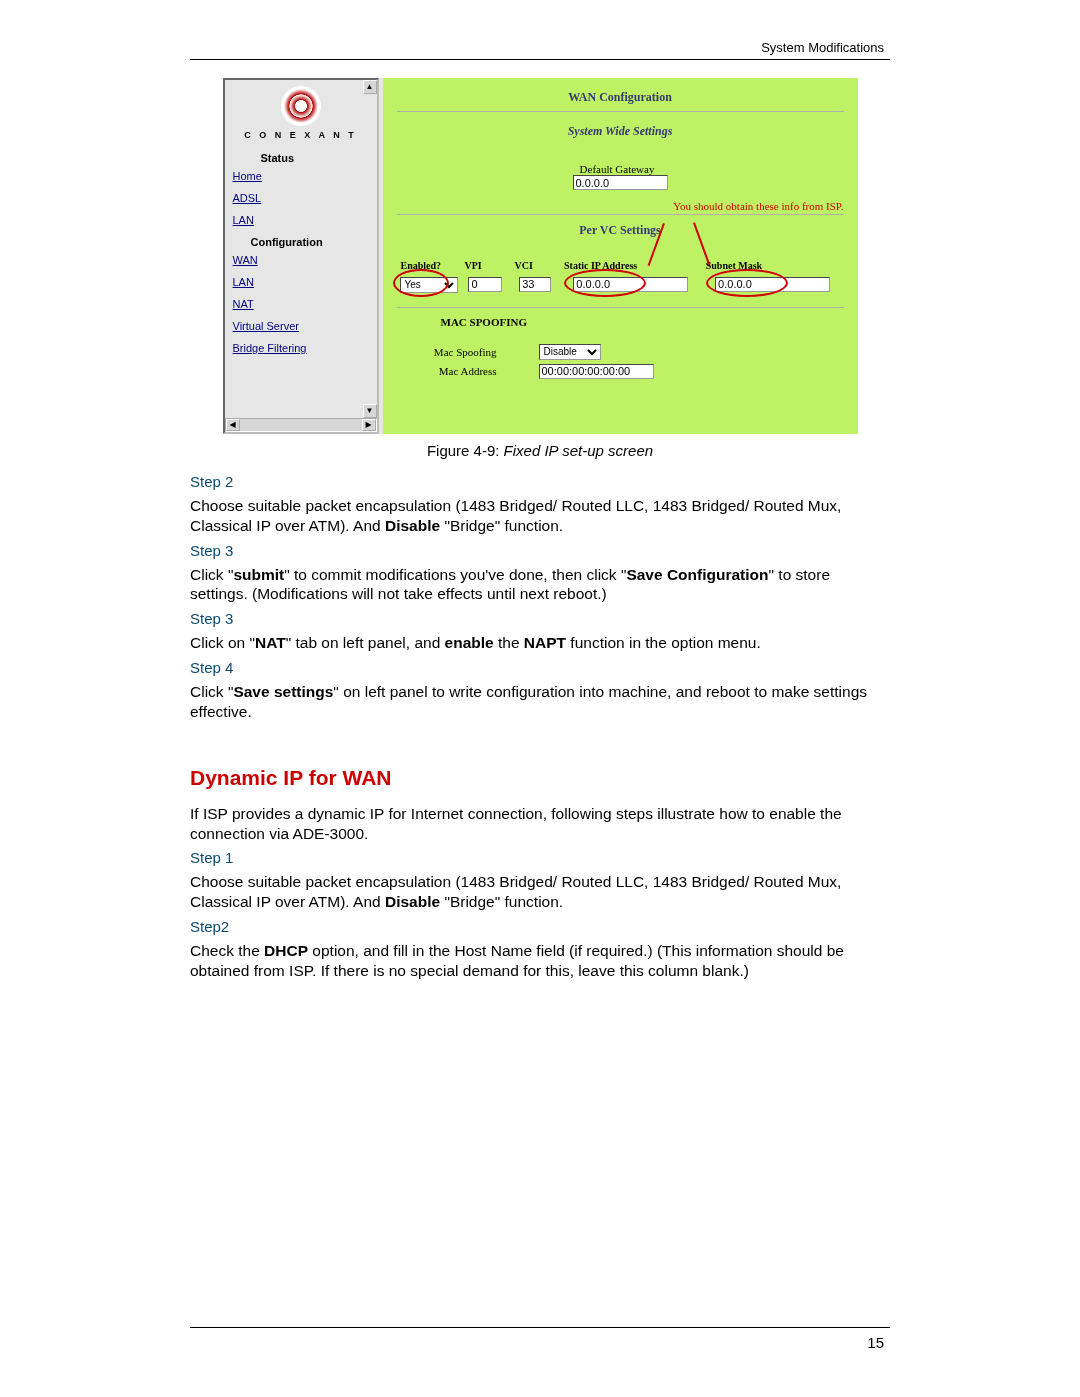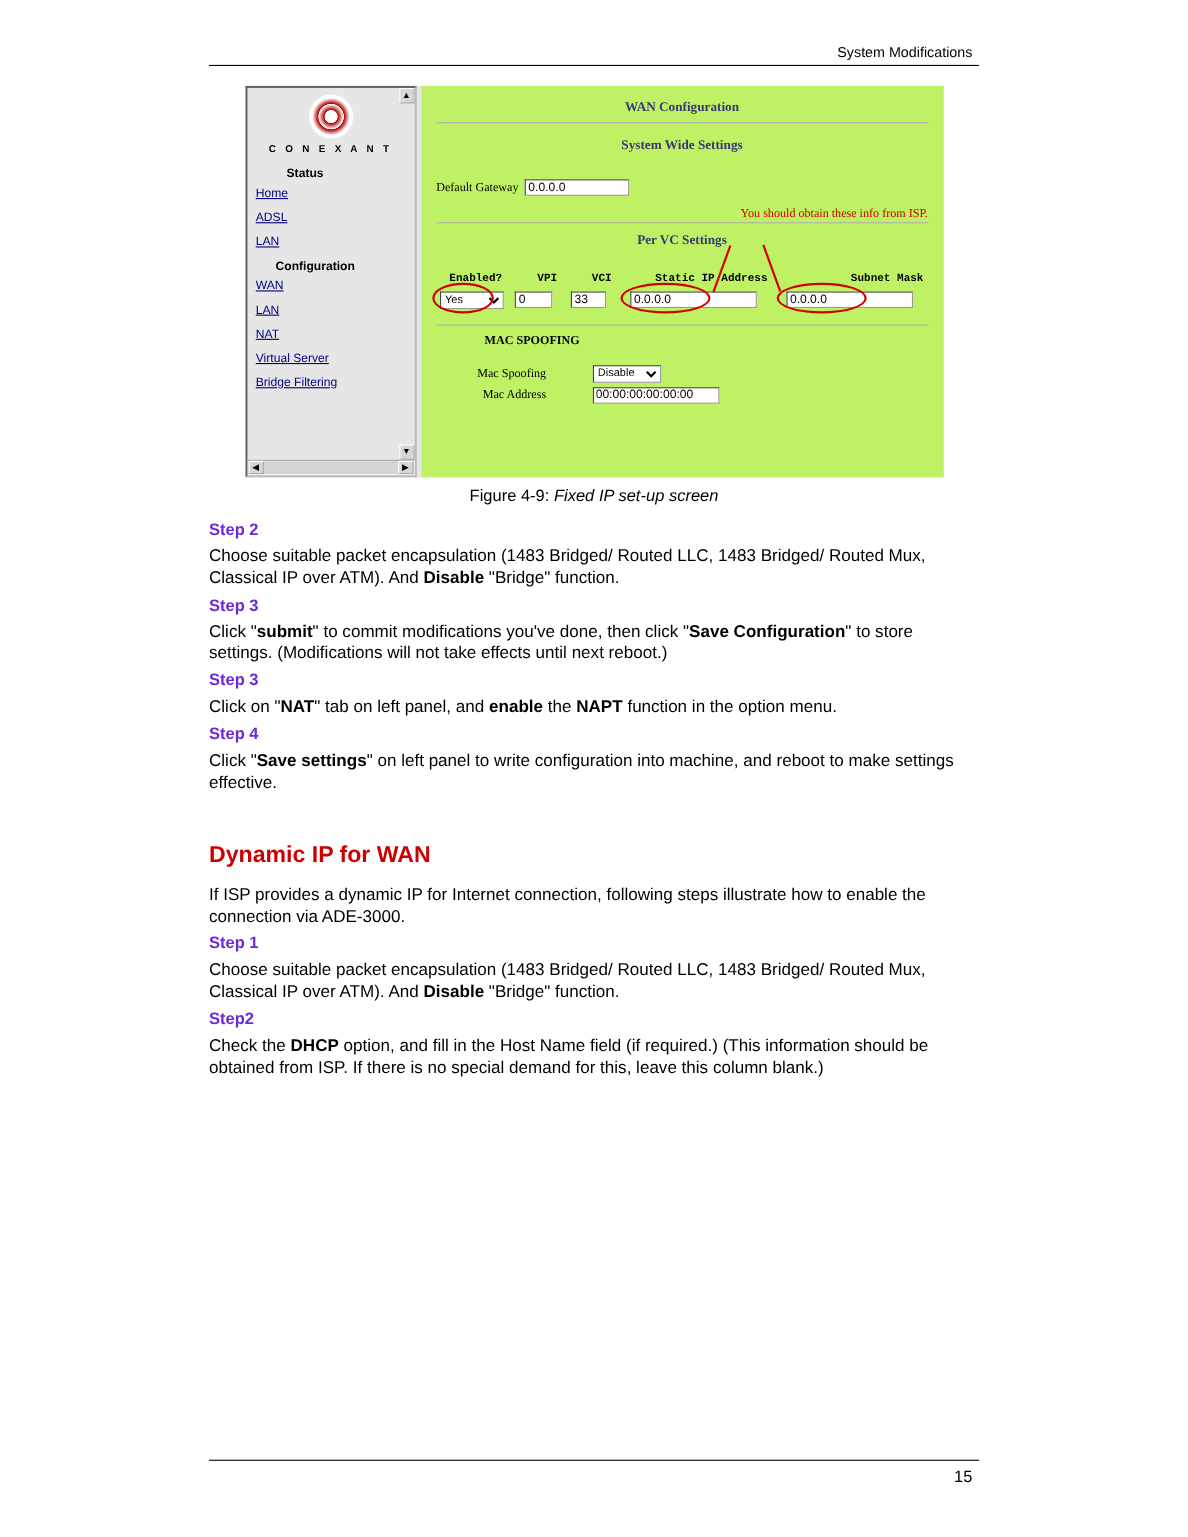--- a/index.html
+++ b/index.html
@@ -171,22 +171,21 @@
   }
   table.vctbl {
     border-collapse: collapse;
     width: 100%;
     margin-top: 4px;
   }
   table.vctbl th {
     font-size: 10px;
     font-weight: bold;
     padding: 2px 4px;
-    text-align: right;
-    font-family: Liberation Mono, monospace;
+    text-align: left;
   }
   table.vctbl td {
     padding: 2px 3px;
     text-align: center;
     position: relative;
   }
   .sel {
     border: 1px inset #999;
     font-size: 10px;
     background: #fff;
@@ -206,22 +205,22 @@
 
   
   .caption {
     text-align: center;
     font-size: 15px;
     font-style: normal;
     margin: 8px 0 14px 0;
   }
   .caption .italic { font-style: italic; }
   .step {
-    color: #6d28d9;
-    font-weight: bold;
+    color: #0c4a6e;
+    font-weight: normal;
     font-size: 15px;
     margin: 6px 0 6px 0;
   }
   .para {
     font-size: 15.5px;
     line-height: 1.28;
     color: #000;
     margin: 2px 0 6px 0;
   }
   .h2 {
@@ -258,23 +257,23 @@
       <div class="scroll-down">▼</div>
       <div class="hscroll">
         <div class="arrow-left">◀</div>
         <div class="arrow-right">▶</div>
       </div>
     </div>
 
     <div class="shot-main">
       <div class="title-bold">WAN Configuration</div>
       <hr class="sep">
-      <div class="title-bold" style="margin-top:10px;">System Wide Settings</div>
+      <div class="title-bold" style="margin-top:10px;font-style:italic;">System Wide Settings</div>
       <div style="height:14px;"></div>
-      <div class="row" style="">
+      <div class="row" style="justify-content:center;flex-direction:column;">
         <span class="lbl" style="width:auto;">Default Gateway</span>
         <input class="inp" style="width: 95px;" value="0.0.0.0">
       </div>
       <div class="note-red">You should obtain these info from ISP.</div>
       <hr class="sep" style="margin:2px 0 8px 0;">
       <div class="title-bold">Per VC Settings</div>
       <div style="height:10px;"></div>
       <table class="vctbl">
         <tbody>
             <tr>

